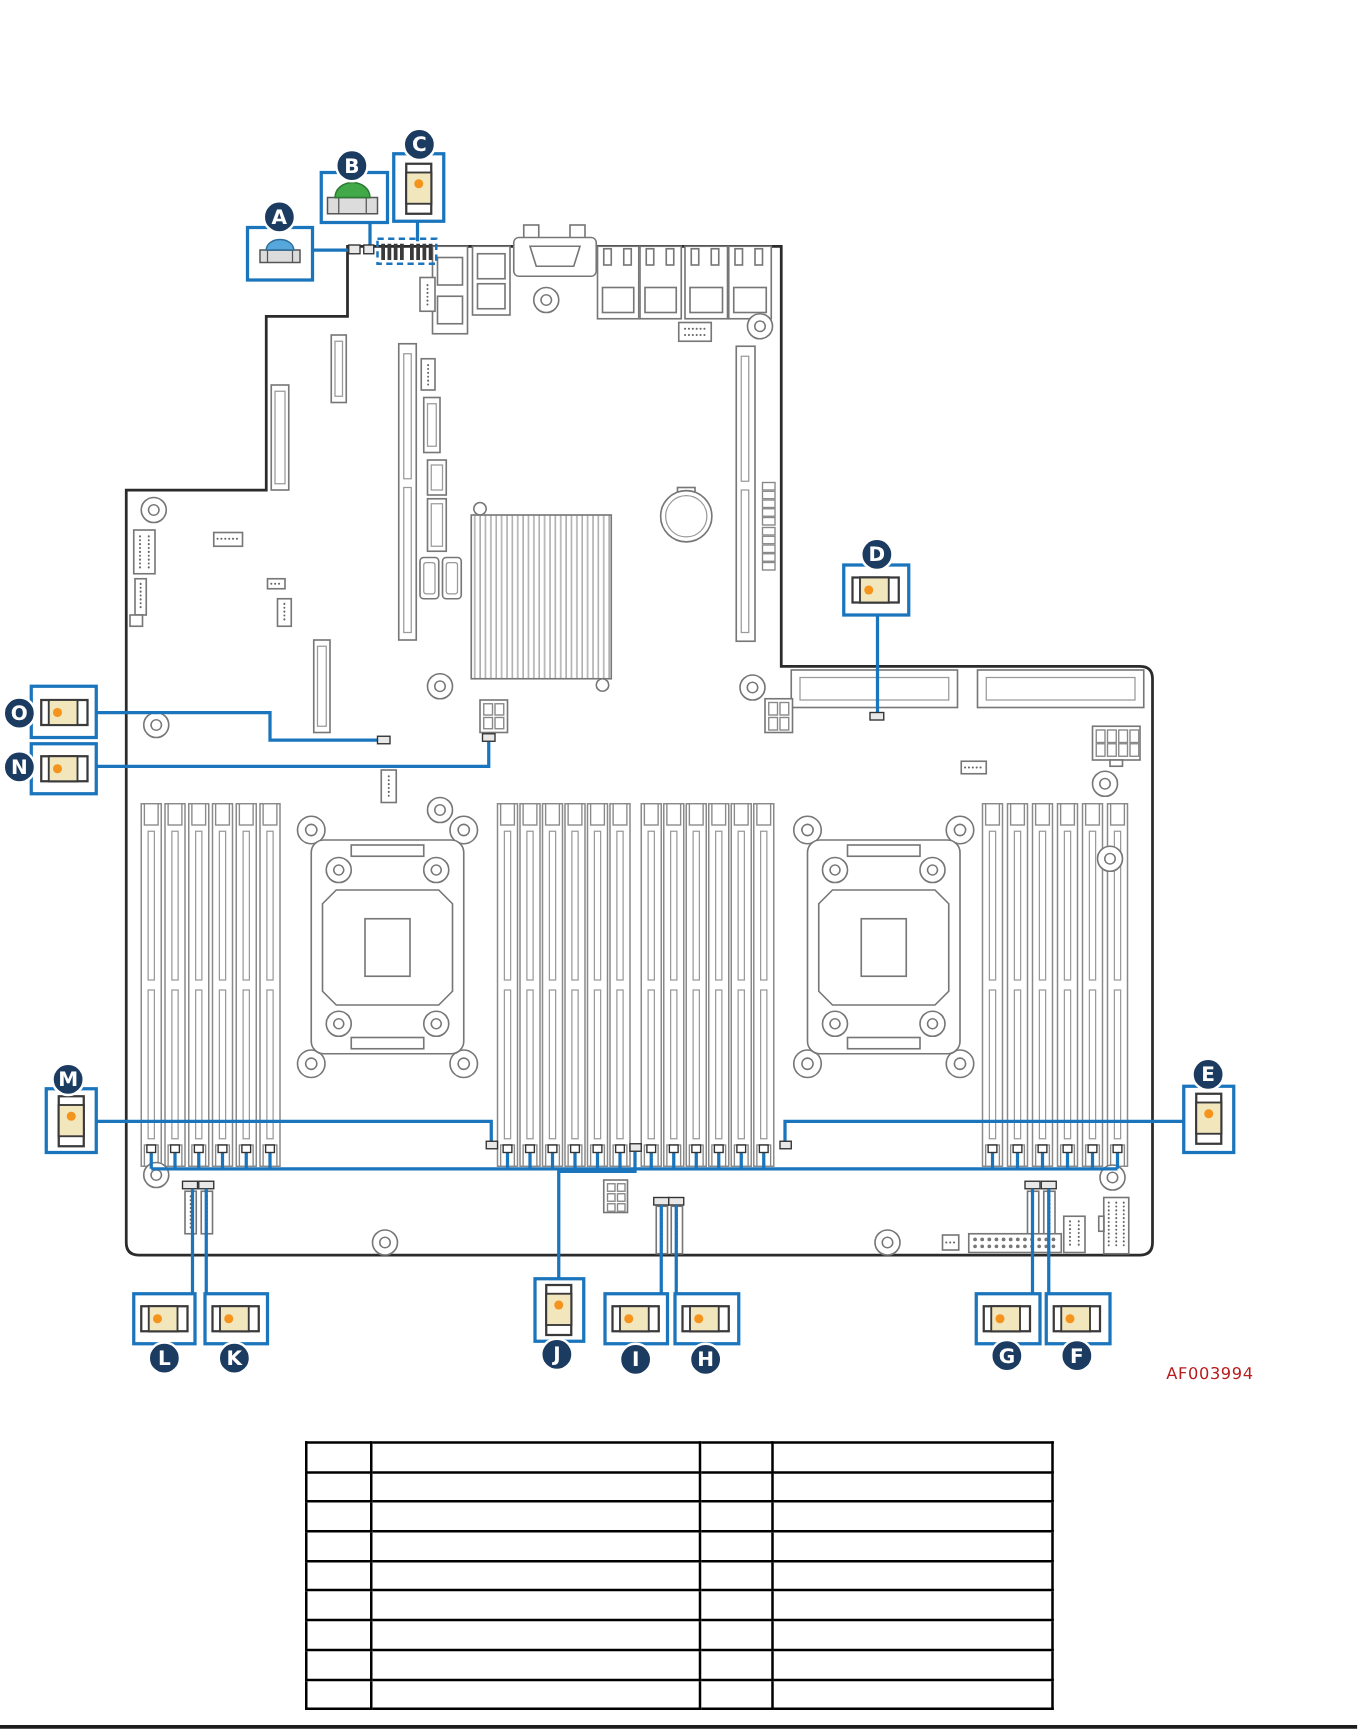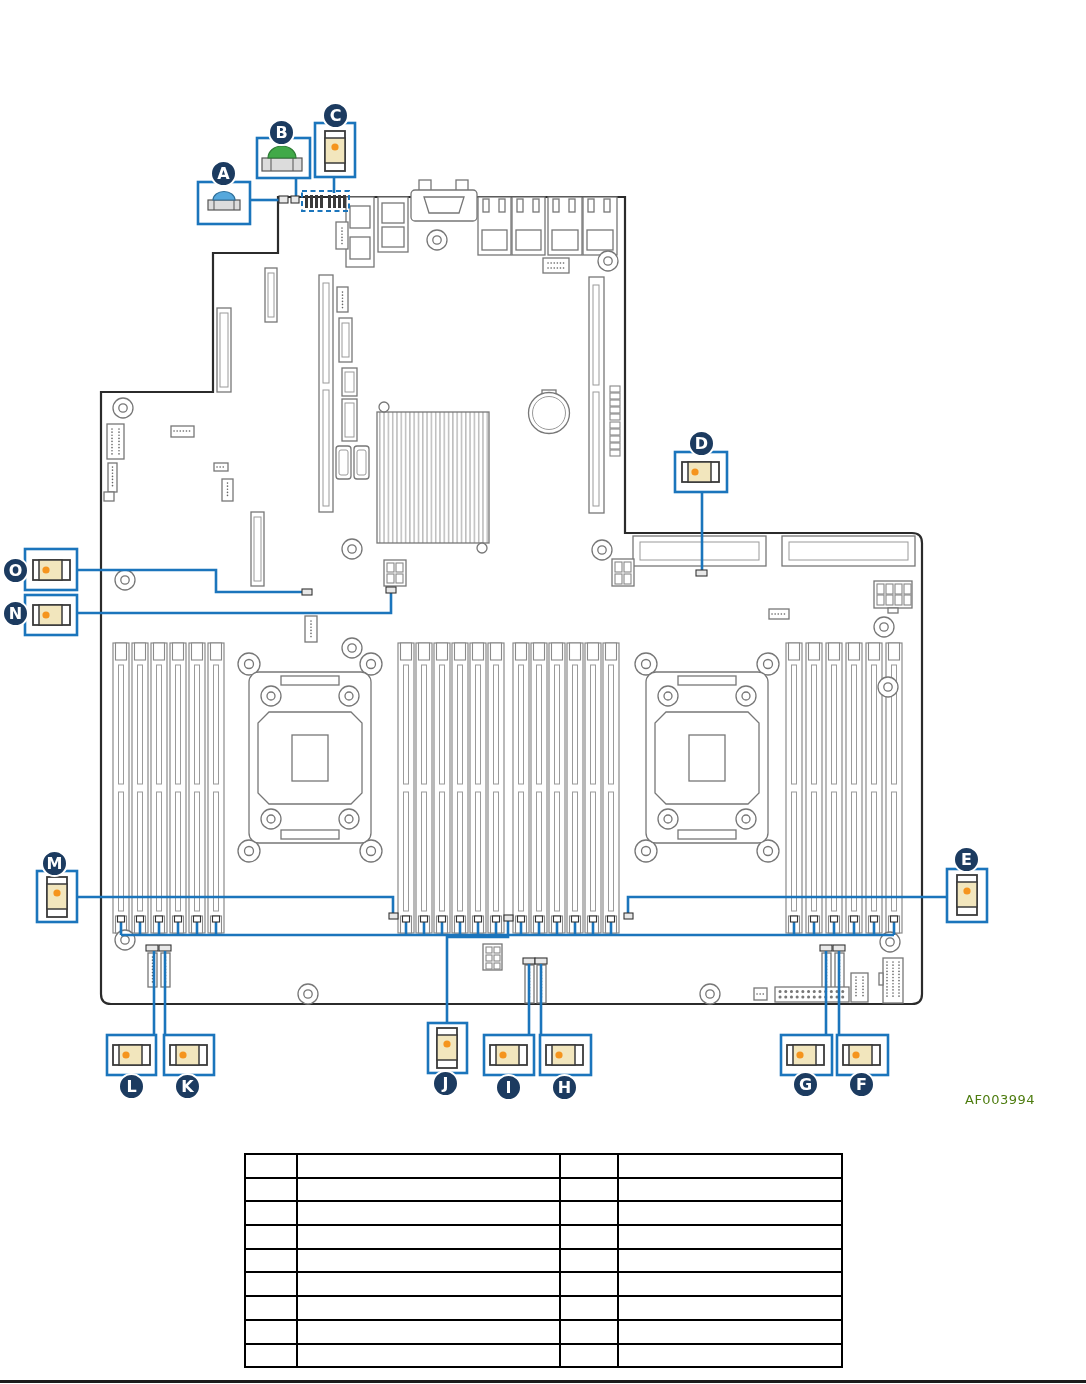--- a/index.html
+++ b/index.html
@@ -6,22 +6,22 @@
   body{font-family:"Liberation Sans", sans-serif;}
   .page{position:relative;width:1086px;height:1384px;background:#fff;overflow:hidden;}
   .page svg{position:absolute;left:0;top:0;}
   .badge{
     position:absolute;width:27px;height:27px;border-radius:50%;
     background:#1c3b60;color:#fff;border:2px solid #fff;box-sizing:border-box;
     display:flex;align-items:center;justify-content:center;
     font:bold 16px "DejaVu Sans", sans-serif;line-height:1;z-index:5;
   }
   .figcode{
-    position:absolute;left:933px;top:1092px;color:#4d7c0f;
-    font:13px "DejaVu Sans", sans-serif;letter-spacing:.5px;z-index:4;margin-left:32px;
+    position:absolute;left:933px;top:1092px;color:#b91c1c;
+    font:13px "DejaVu Sans", sans-serif;letter-spacing:.5px;z-index:4;
   }
   table.legend{
     position:absolute;left:244px;top:1153px;width:597px;
     border-collapse:collapse;table-layout:fixed;z-index:4;background:#fff;
   }
   table.legend td{border:2px solid #000;height:21.7px;padding:0;}
   .bottom-rule{position:absolute;left:0;top:1380px;width:1086px;height:3px;background:#1c1c1c;z-index:4;}
   
   .c{fill:#fff;stroke:#777;stroke-width:1.3;}
   .c2{fill:none;stroke:#9a9a9a;stroke-width:1;}

